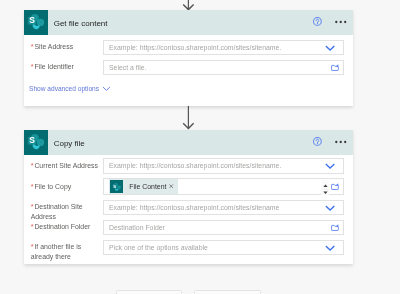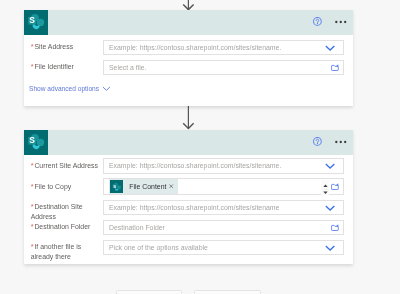--- a/index.html
+++ b/index.html
@@ -49,20 +49,21 @@
     <div class="card-header">
       <div class="icon-sq">
         <svg width="24" height="25" viewBox="0 0 24 25">
           <circle cx="10.85" cy="7.8" r="3.9" fill="#17939a"></circle>
           <circle cx="16.55" cy="12.4" r="3.7" fill="#1b999f"></circle>
           <path d="M15.6 14.9 A3.55 3.55 0 1 1 9.6 13.2 A3.7 3.7 0 0 0 15.6 14.9 Z" fill="#30c6d7"></path>
           <rect x="4.25" y="6.9" width="7.65" height="7.7" rx="0.4" fill="#17939a"></rect>
           <text x="8.05" y="13.3" font-size="8.5" font-weight="bold" text-anchor="middle" fill="#fff" font-family="Liberation Sans, sans-serif">S</text>
         </svg>
       </div>
+      <div class="card-title">Get file content</div>
       <span class="help-ic">
         <svg width="8.8" height="8.8" viewBox="0 0 10 10">
           <circle cx="5" cy="5" r="4.4" fill="none" stroke="#6284f0" stroke-width="1.15"></circle>
           <path d="M3.55 4.0 a1.45 1.45 0 1 1 1.6 1.5 v0.65" fill="none" stroke="#6284f0" stroke-width="1.0" stroke-linecap="round"></path>
           <circle cx="5.1" cy="7.25" r="0.62" fill="#6284f0"></circle>
         </svg>
       </span>
       <span class="dots">
           <svg width="13" height="4" viewBox="0 0 13 4">
             <circle cx="1.3" cy="2" r="1.15" fill="#3b3a39"></circle>
@@ -107,20 +108,21 @@
     <div class="card-header">
       <div class="icon-sq">
         <svg width="24" height="25" viewBox="0 0 24 25">
           <circle cx="10.85" cy="7.8" r="3.9" fill="#17939a"></circle>
           <circle cx="16.55" cy="12.4" r="3.7" fill="#1b999f"></circle>
           <path d="M15.6 14.9 A3.55 3.55 0 1 1 9.6 13.2 A3.7 3.7 0 0 0 15.6 14.9 Z" fill="#30c6d7"></path>
           <rect x="4.25" y="6.9" width="7.65" height="7.7" rx="0.4" fill="#17939a"></rect>
           <text x="8.05" y="13.3" font-size="8.5" font-weight="bold" text-anchor="middle" fill="#fff" font-family="Liberation Sans, sans-serif">S</text>
         </svg>
       </div>
+      <div class="card-title">Copy file</div>
       <span class="help-ic">
         <svg width="8.8" height="8.8" viewBox="0 0 10 10">
           <circle cx="5" cy="5" r="4.4" fill="none" stroke="#6284f0" stroke-width="1.15"></circle>
           <path d="M3.55 4.0 a1.45 1.45 0 1 1 1.6 1.5 v0.65" fill="none" stroke="#6284f0" stroke-width="1.0" stroke-linecap="round"></path>
           <circle cx="5.1" cy="7.25" r="0.62" fill="#6284f0"></circle>
         </svg>
       </span>
       <span class="dots">
           <svg width="13" height="4" viewBox="0 0 13 4">
             <circle cx="1.3" cy="2" r="1.15" fill="#3b3a39"></circle>

